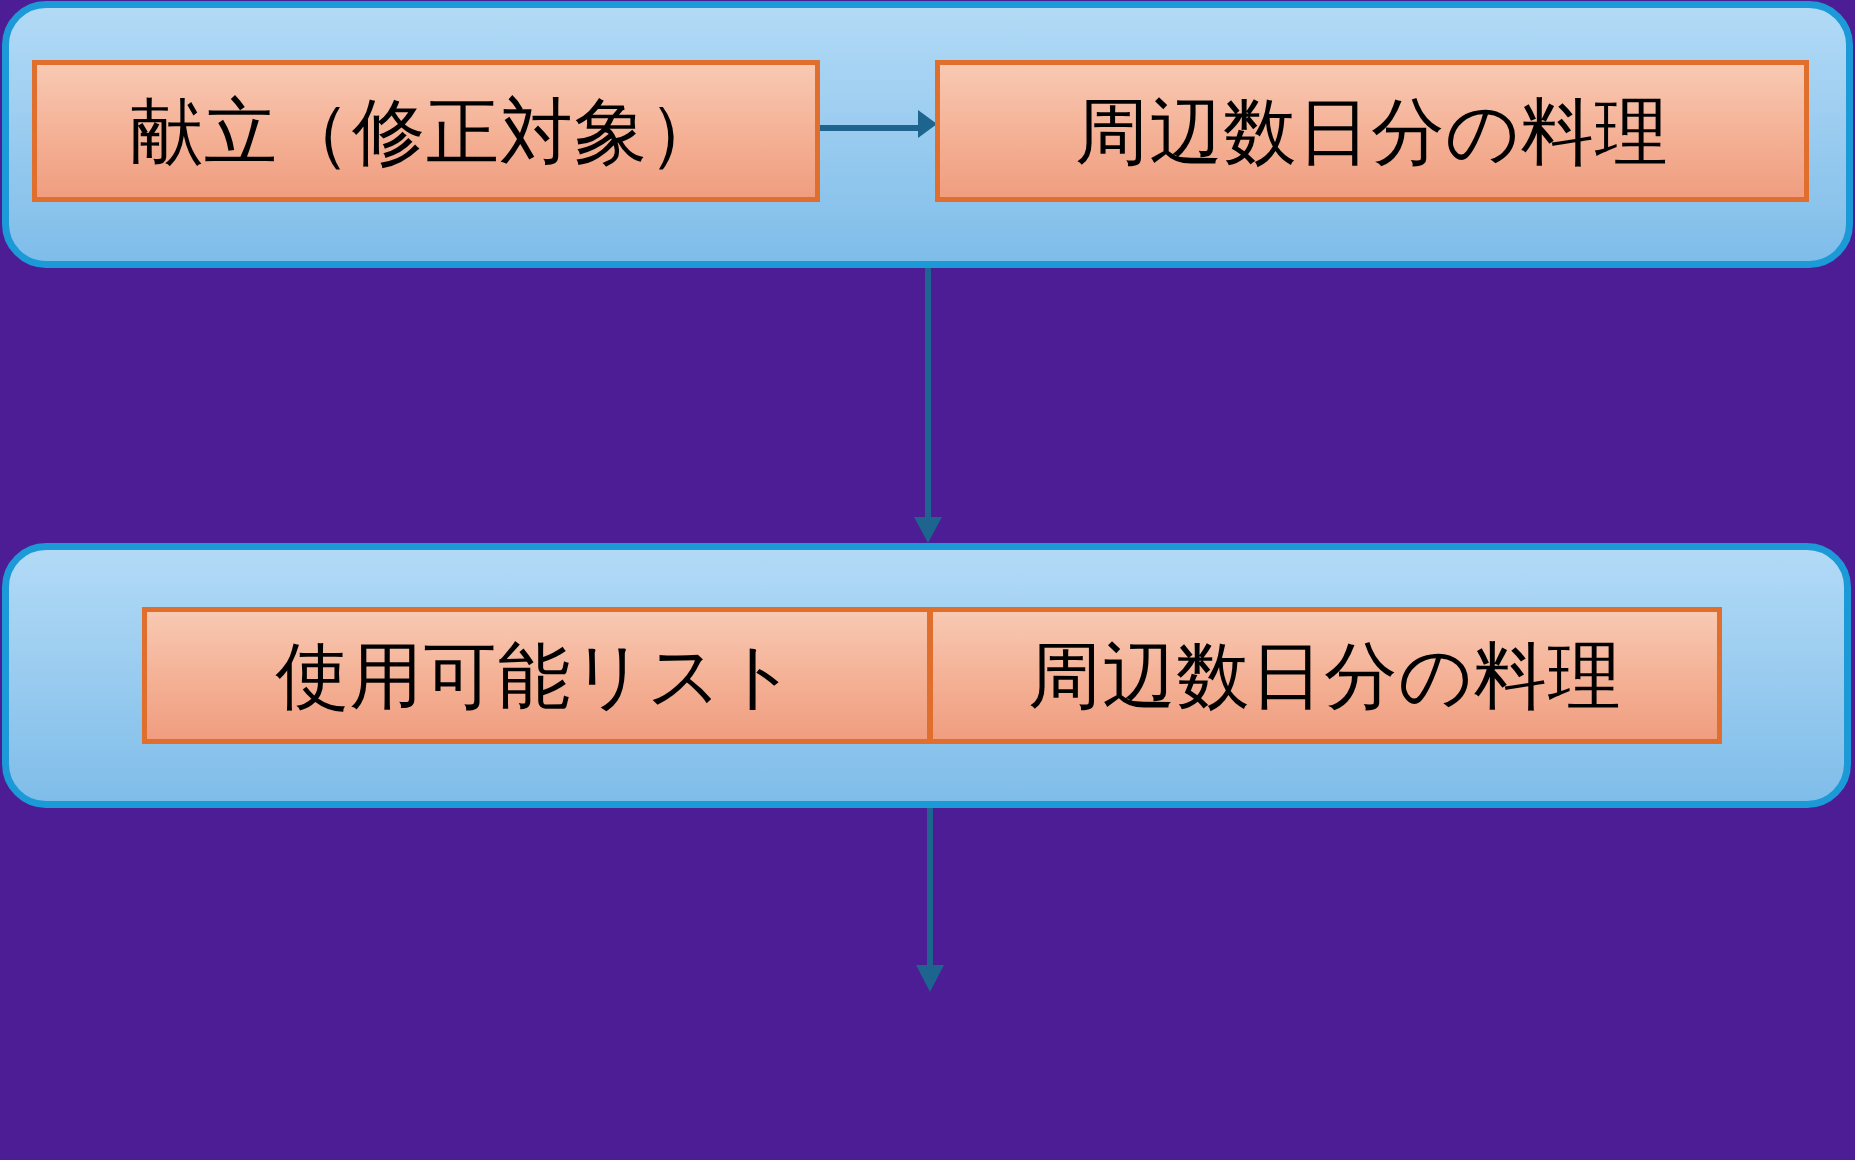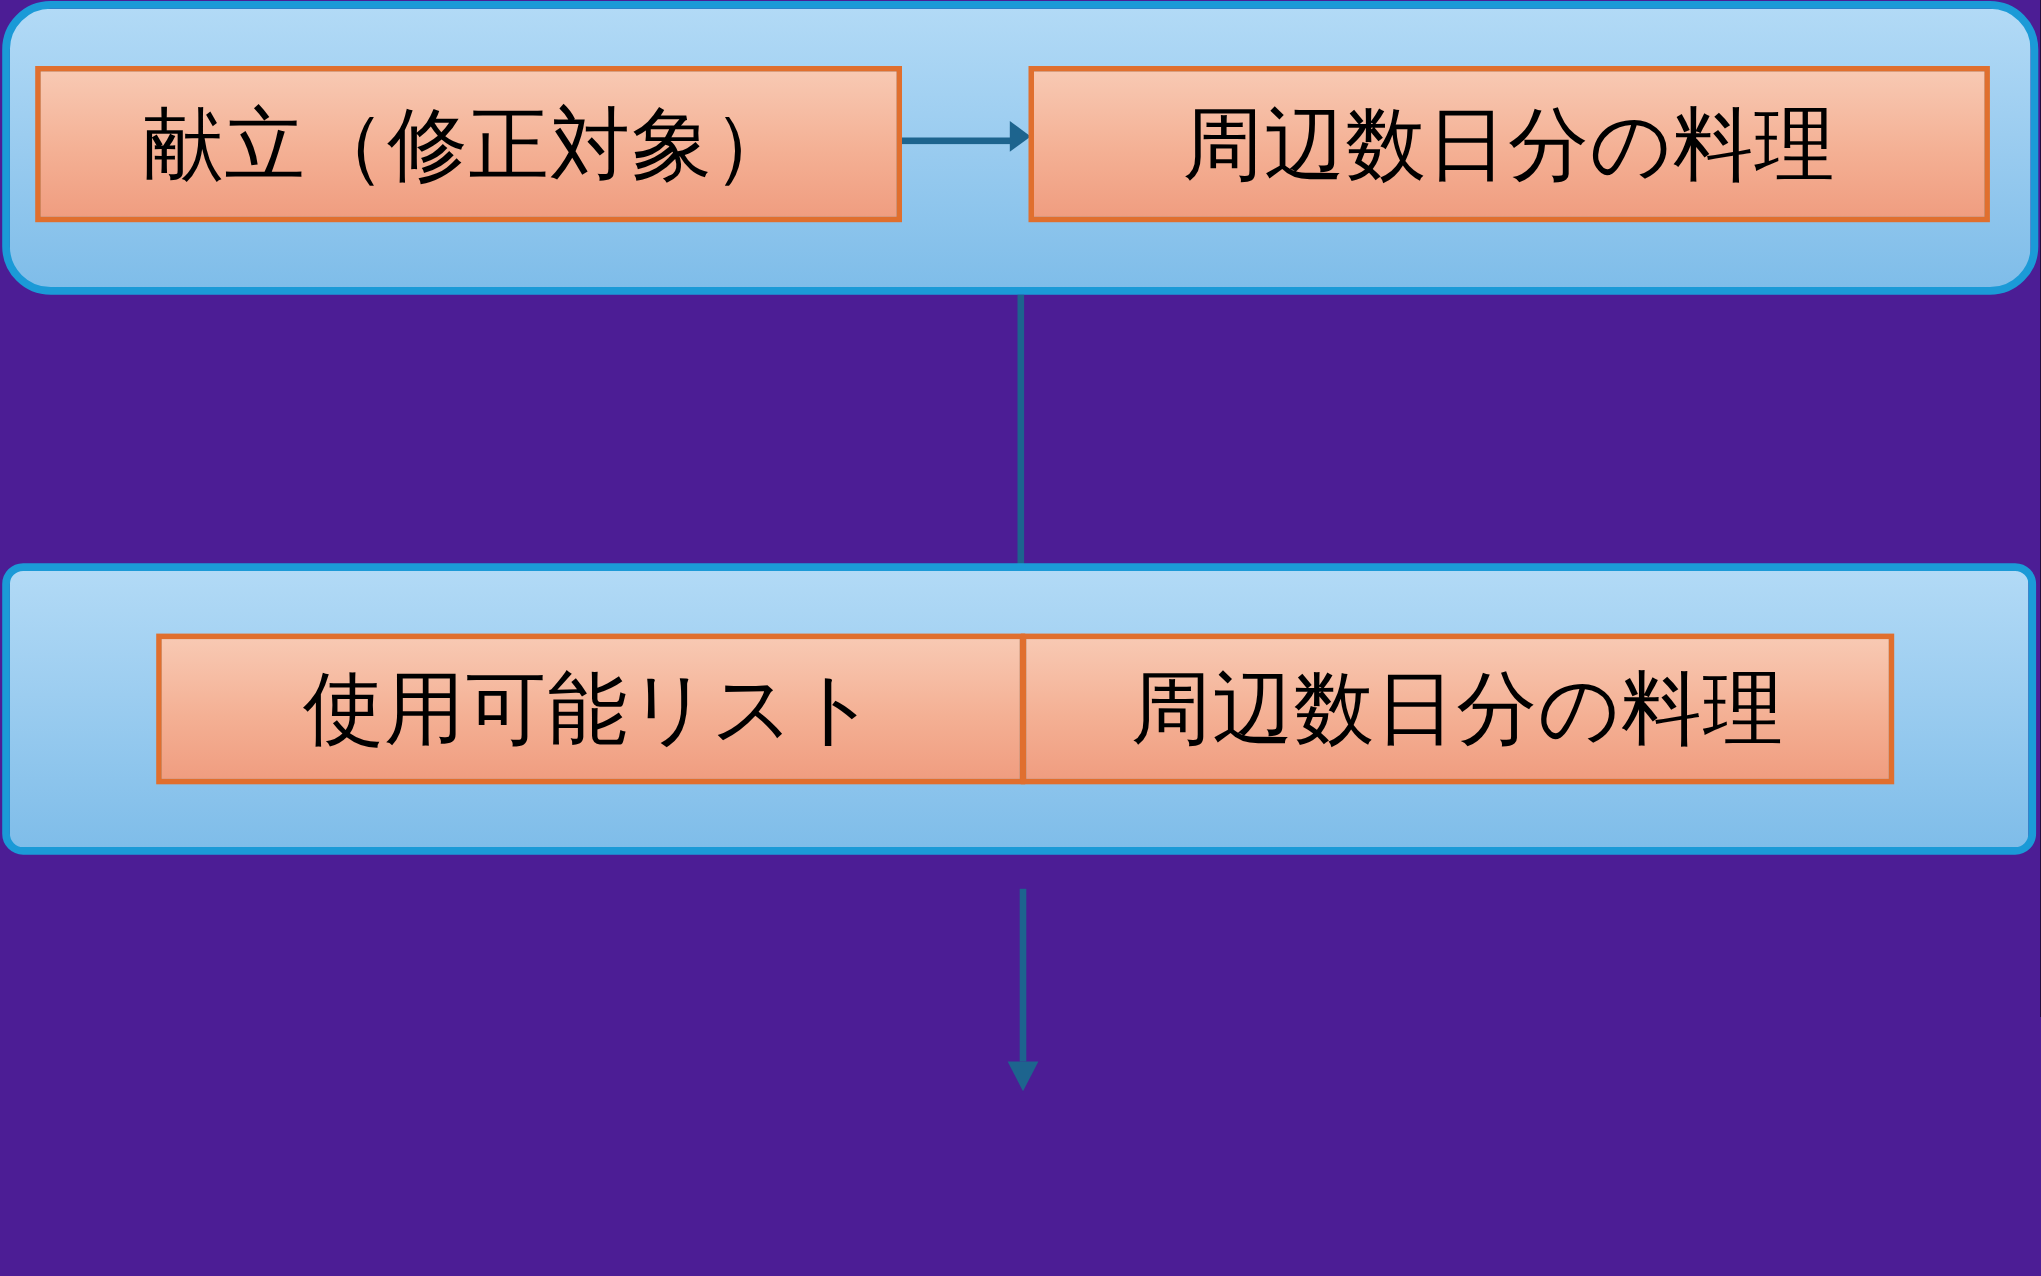--- a/index.html
+++ b/index.html
@@ -22,22 +22,22 @@
     box-sizing: border-box;
     border: 7px solid #1b9ad7;
     border-radius: 44px;
     background: linear-gradient(180deg, #b2daf6 0%, #9ccdf0 45%, #7fbde9 100%);
   }
   .panel-top {
     left: 2px; top: 1px;
     width: 1851px; height: 267px;
   }
   .panel-mid {
-    left: 2px; top: 512px;
-    width: 1849px; height: 265px; border-radius: 19px;
+    left: 2px; top: 543px;
+    width: 1849px; height: 265px;
   }
 
   
   .obox {
     position: absolute;
     box-sizing: border-box;
     border: 5px solid #e06f2e;
     background: linear-gradient(180deg, #f8c9b3 0%, #f4b094 55%, #f09d80 100%);
     display: flex;
     align-items: center;

